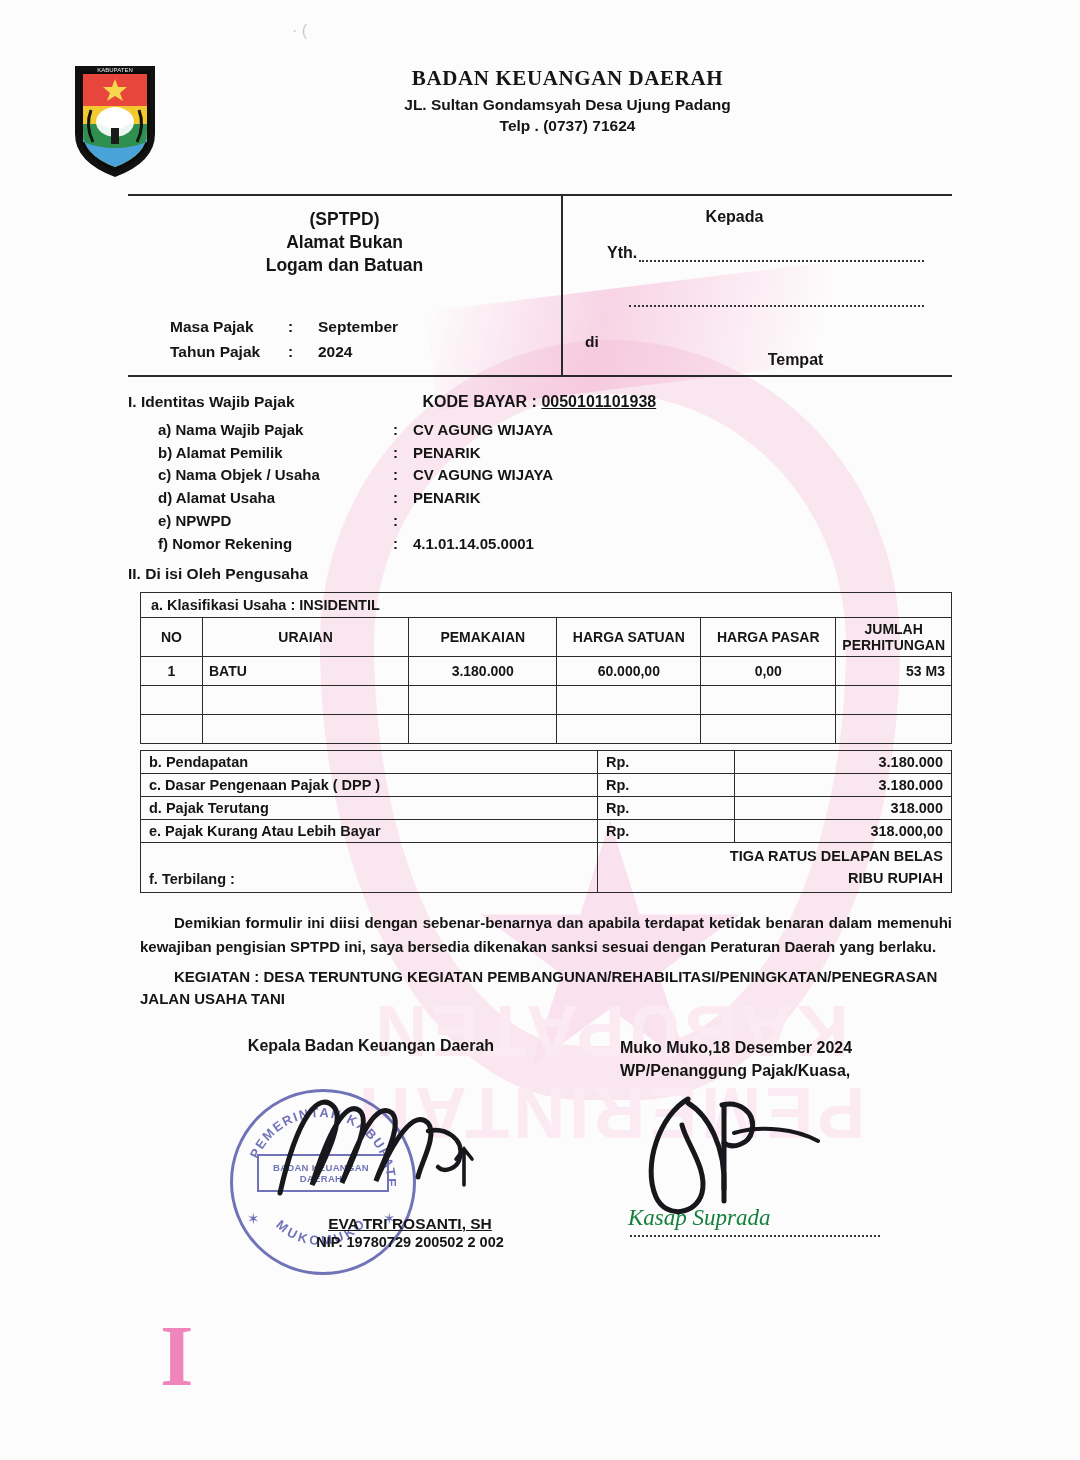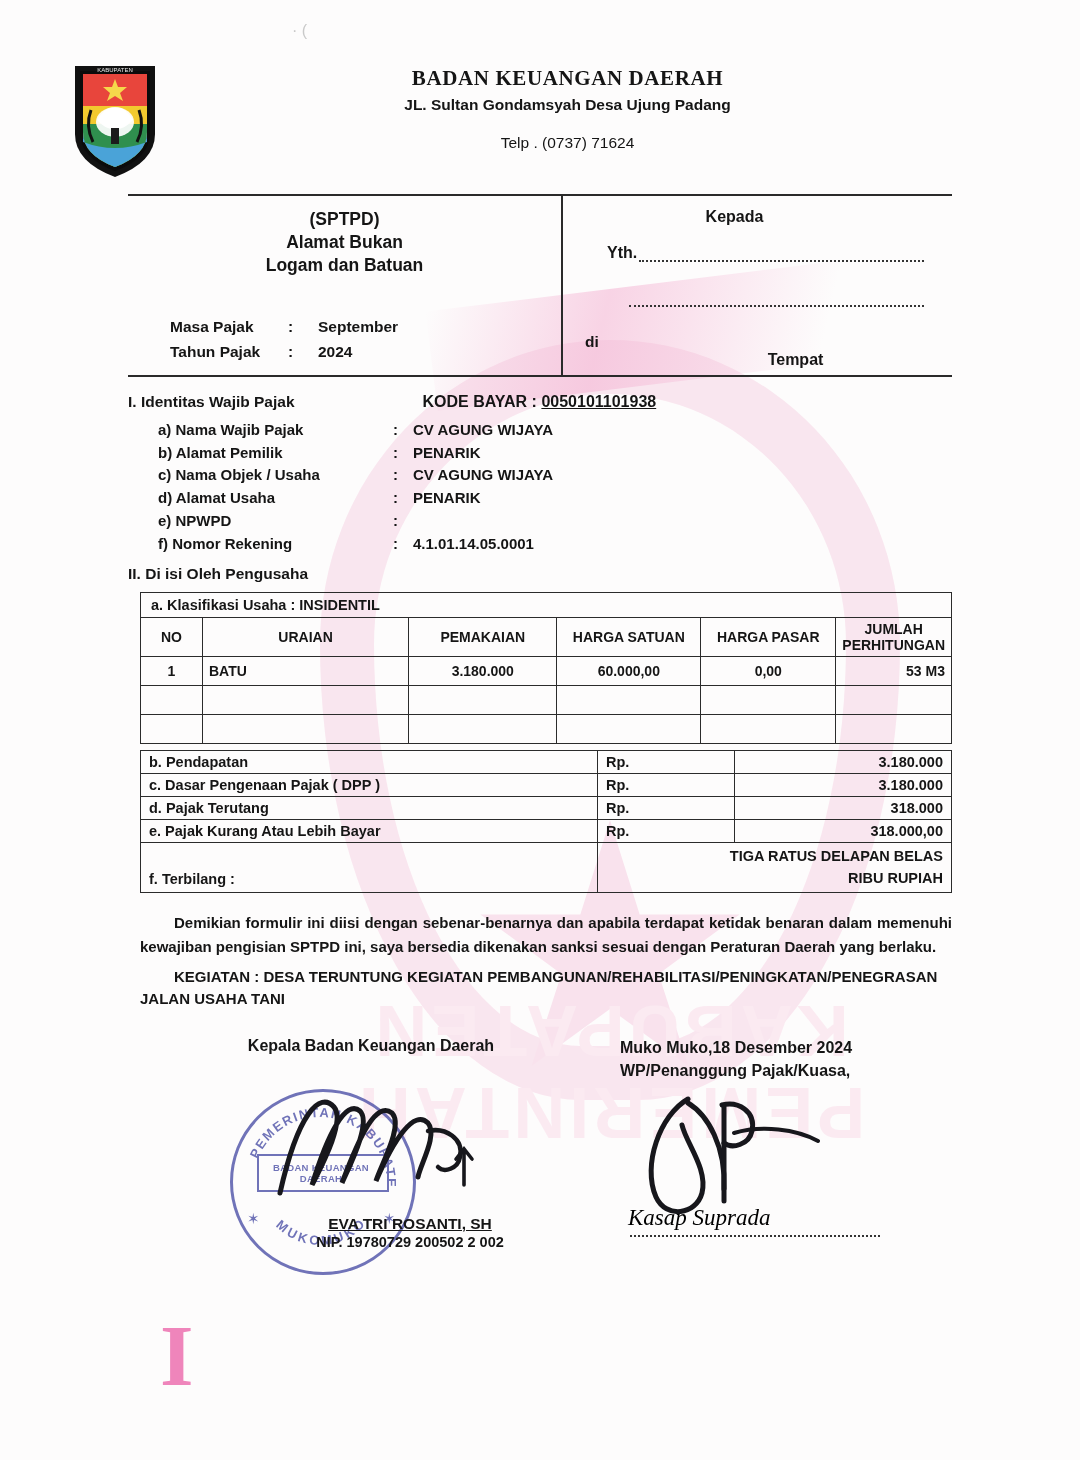--- a/index.html
+++ b/index.html
@@ -108,22 +108,22 @@
     letter-spacing: 0.6px;
     margin-top: 4px;
   }
   .head-l3 {
     font-size: 15.5px;
     font-weight: bold;
     margin-top: 5px;
   }
   .head-l4 {
     font-size: 15.5px;
-    font-weight: normal;
-    margin-top: 20px;
+    font-weight: bold;
+    margin-top: 3px;
   }
 
   .rule {
     height: 2px;
     background: #2a2a2a;
     margin: 14px 128px 0 128px;
   }
 
   
   .title-box {
@@ -351,21 +351,21 @@
     font-weight: bold;
     margin-top: 1px;
   }
   .hand-name {
     position: absolute;
     left: 8px;
     top: 168px;
     font-family: "Liberation Serif", serif;
     font-size: 23px;
     font-style: italic;
-    color: #000000;
+    color: #15803d;
     z-index: 5;
   }
   .hand-dots {
     position: absolute;
     left: 10px;
     top: 198px;
     width: 250px;
     border-bottom: 2.5px dotted #333;
     z-index: 4;
   }

